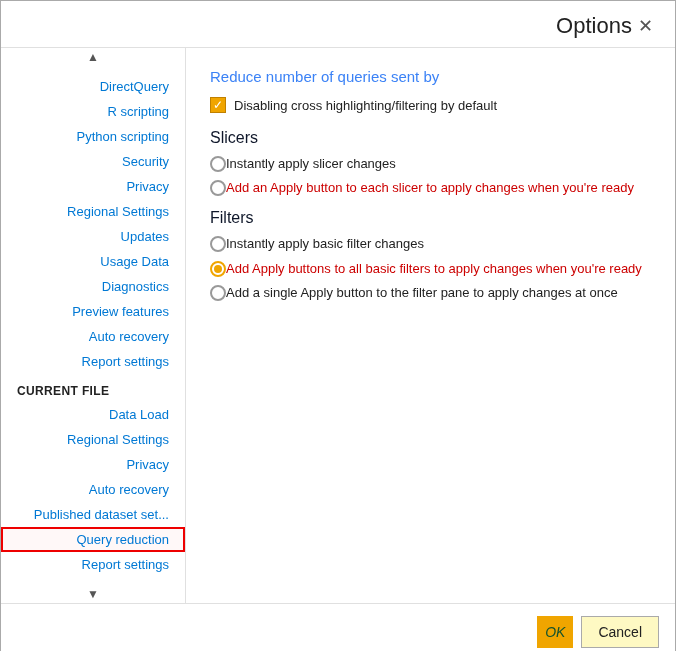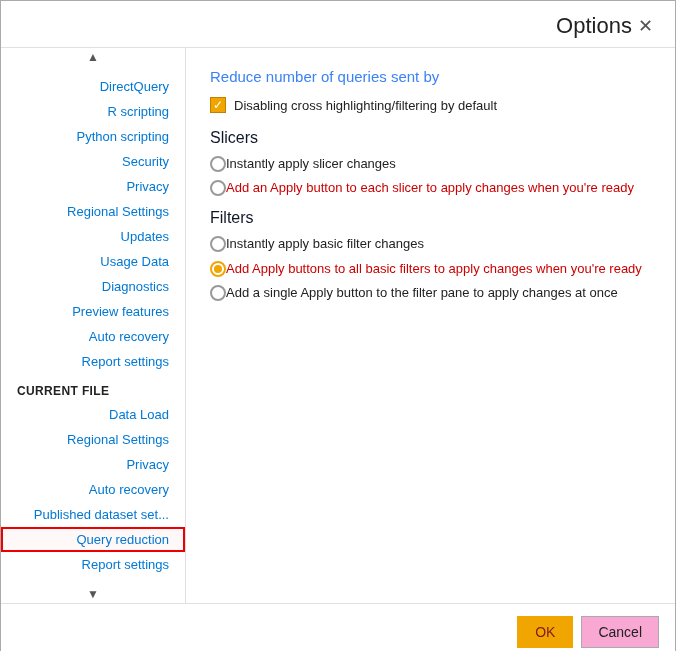--- a/index.html
+++ b/index.html
@@ -178,29 +178,30 @@
     }
     .dialog-footer {
       display: flex;
       justify-content: flex-end;
       gap: 8px;
       padding: 12px 16px;
       border-top: 1px solid #e0e0e0;
     }
     .btn-ok {
       background: #f0a500;
-      color: #7f1d1d;
+      color: #14532d;
       border: none;
-      padding: 7px 18px;
+      padding: 7px 8px;
       font-size: 14px;
       cursor: pointer;
       font-weight: 500;
+      font-style: italic;
     }
     .btn-cancel {
-      background: #f9a8d4;
+      background: #fef9c3;
       color: #222;
       border: 1px solid #aaa;
       padding: 7px 16px;
       font-size: 14px;
       cursor: pointer;
     }
   </style>
 </head>
 <body>
 

